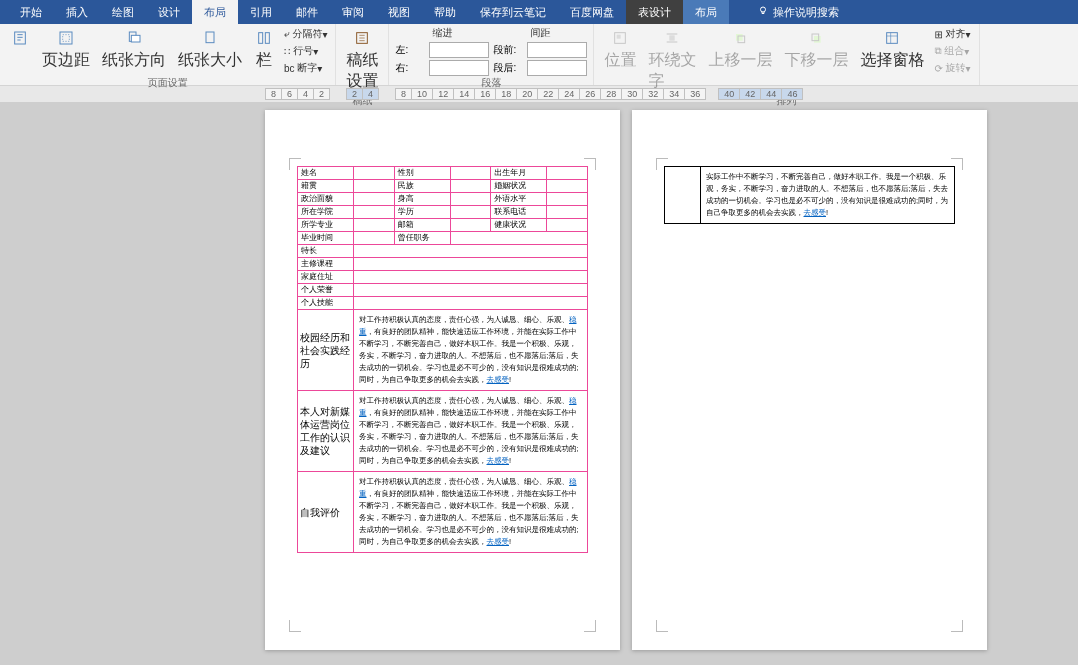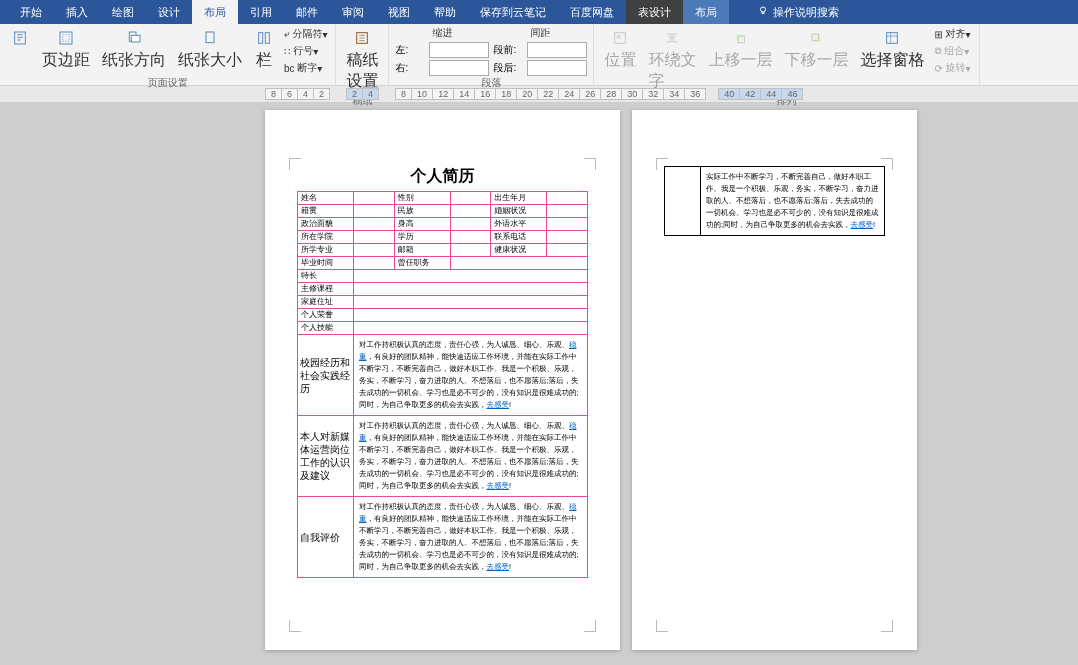--- a/index.html
+++ b/index.html
@@ -33,21 +33,21 @@
     .tab-markers { background: #e8e8e8; height: 16px; display: flex; align-items: center; padding-left: 265px; font-size: 9px; color: #666; }
     .tm-seg { display: flex; gap: 0; border: 1px solid #c0c0c0; margin-right: 6px; }
     .tm-seg span { padding: 0 5px; border-right: 1px solid #c0c0c0; background: #f4f4f4; }
     .tm-seg span:last-child { border-right: none; }
     .tm-seg span.sel { background: #c8d8ec; }
     
     
     .workspace { display: flex; gap: 12px; padding: 8px 10px; }
     .page { background: #fff; box-shadow: 0 1px 4px rgba(0,0,0,0.25); position: relative; }
     .page-1 { width: 355px; height: 540px; padding: 56px 32px 24px; }
-    .page-2 { width: 285px; height: 540px; padding: 56px 32px 24px; }
+    .page-2 { width: 355px; height: 540px; padding: 56px 32px 24px; }
     
     .doc-title { text-align: center; font-size: 16px; font-weight: bold; margin-bottom: 4px; font-family: "SimSun", serif; }
     
     .resume-table { width: 100%; border-collapse: collapse; font-size: 8px; }
     .resume-table td { border: 1px solid #ec4899; padding: 1px 3px; height: 12px; line-height: 10px; vertical-align: middle; font-family: "SimSun", serif; }
     .resume-table .label-cell { width: 56px; }
     .resume-table .big-cell { height: auto; padding: 4px 5px; line-height: 1.6; font-size: 7.5px; vertical-align: top; }
     .resume-table .row-label-big { width: 38px; font-size: 10px; line-height: 1.3; text-align: left; vertical-align: middle; padding: 2px; }
     .link-text { color: #0563c1; text-decoration: underline; }
     
@@ -304,21 +304,20 @@
 </div>
 
 <div class="workspace">
 
   <div class="page page-1" style="margin-left:255px">
     <div class="corner-mark tl"></div>
     <div class="corner-mark tr"></div>
     <div class="corner-mark bl"></div>
     <div class="corner-mark br"></div>
 
-    <div class="doc-title">个人简历</div>
 
     <table class="resume-table">
 
       <tbody>
           <tr>
         <td class="label-cell">姓名</td>
         <td></td>
         <td class="label-cell">性别</td>
         <td></td>
         <td class="label-cell">出生年月</td>

